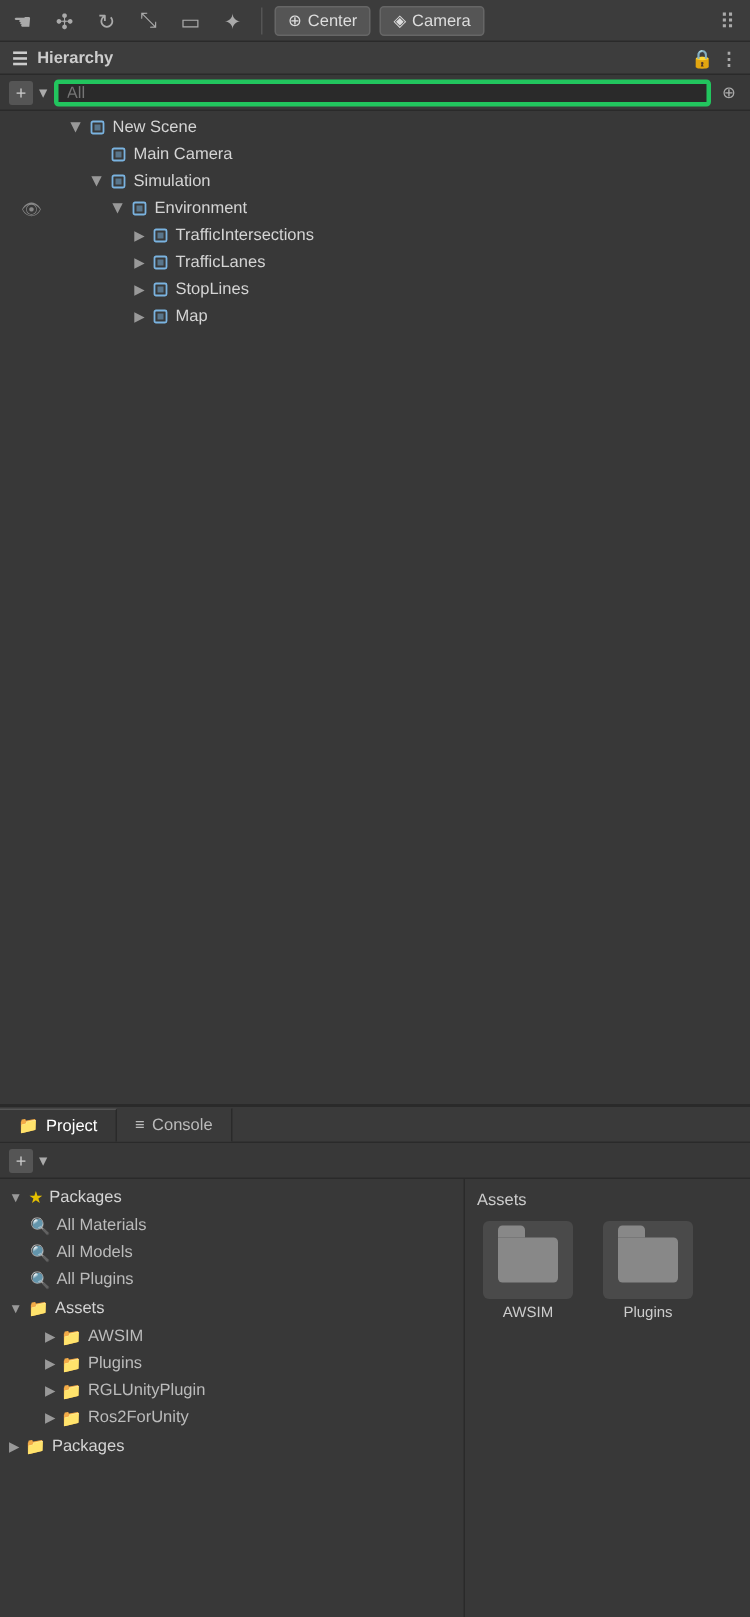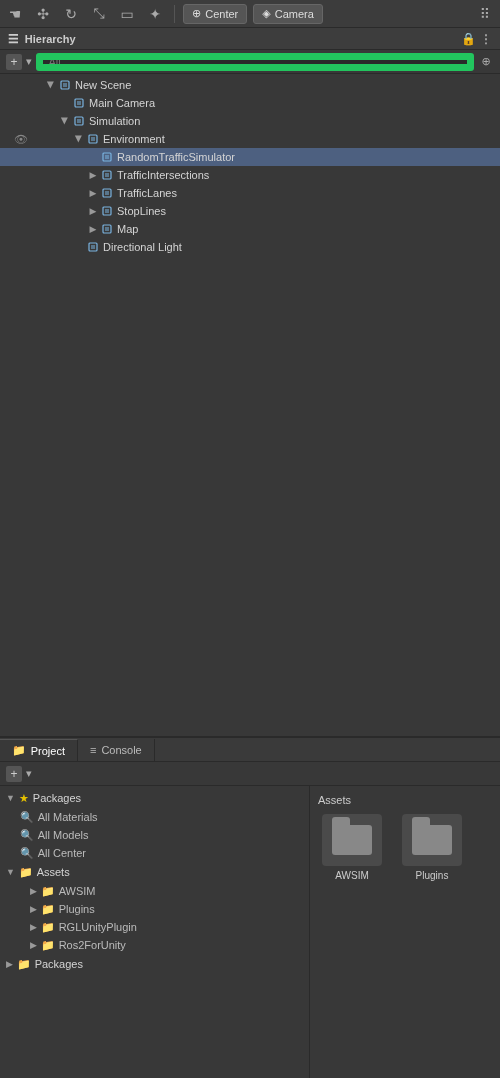--- a/index.html
+++ b/index.html
@@ -109,21 +109,21 @@
       background: #555;
       border-radius: 2px;
       cursor: pointer;
       font-size: 12px;
       color: #ccc;
     }
     .search-box {
       flex: 1;
       height: 18px;
       background: #2a2a2a;
-      border: 7px solid #22c55e;
+      border: 3px solid #22c55e;
       border-radius: 3px;
       padding: 0 6px;
       color: #ccc;
       font-size: 11px;
       outline: none;
     }
     .search-icon-btn {
       width: 16px;
       height: 16px;
       display: flex;
@@ -444,114 +444,85 @@
       <span class="tree-arrow open">▶</span>
       <span class="tree-cube-icon">
         <svg viewBox="0 0 12 12" fill="none" xmlns="http://www.w3.org/2000/svg">
           <rect x="2" y="2" width="8" height="8" rx="1" fill="none" stroke="#7ab3e0" stroke-width="1.2"></rect>
           <rect x="4" y="4" width="4" height="4" fill="#7ab3e0" opacity="0.5"></rect>
         </svg>
       </span>
       <span class="tree-label">Environment</span>
     </div>
 
-    <div class="tree-item hovered">
+
+    <div class="tree-item">
       <div class="left-icons"></div>
       <span class="tree-indent"></span>
       <span class="tree-indent"></span>
       <span class="tree-indent"></span>
       <span class="tree-indent"></span>
-      <span class="tree-arrow empty">▶</span>
-      <span class="tree-cube-icon">
-        <svg viewBox="0 0 12 12" fill="none" xmlns="http://www.w3.org/2000/svg">
-          <rect x="2" y="2" width="8" height="8" rx="1" fill="none" stroke="#7ab3e0" stroke-width="1.2"></rect>
-          <rect x="4" y="4" width="4" height="4" fill="#7ab3e0" opacity="0.5"></rect>
-        </svg>
-      </span>
-      <span class="tree-label">RandomTrafficSimulator</span>
+      <span class="tree-arrow">▶</span>
+      <span class="tree-cube-icon">
+        <svg viewBox="0 0 12 12" fill="none" xmlns="http://www.w3.org/2000/svg">
+          <rect x="2" y="2" width="8" height="8" rx="1" fill="none" stroke="#7ab3e0" stroke-width="1.2"></rect>
+          <rect x="4" y="4" width="4" height="4" fill="#7ab3e0" opacity="0.5"></rect>
+        </svg>
+      </span>
+      <span class="tree-label">TrafficIntersections</span>
     </div>
 
     <div class="tree-item">
       <div class="left-icons"></div>
       <span class="tree-indent"></span>
       <span class="tree-indent"></span>
       <span class="tree-indent"></span>
       <span class="tree-indent"></span>
       <span class="tree-arrow">▶</span>
       <span class="tree-cube-icon">
         <svg viewBox="0 0 12 12" fill="none" xmlns="http://www.w3.org/2000/svg">
           <rect x="2" y="2" width="8" height="8" rx="1" fill="none" stroke="#7ab3e0" stroke-width="1.2"></rect>
           <rect x="4" y="4" width="4" height="4" fill="#7ab3e0" opacity="0.5"></rect>
         </svg>
       </span>
-      <span class="tree-label">TrafficIntersections</span>
+      <span class="tree-label">TrafficLanes</span>
     </div>
 
     <div class="tree-item">
       <div class="left-icons"></div>
       <span class="tree-indent"></span>
       <span class="tree-indent"></span>
       <span class="tree-indent"></span>
       <span class="tree-indent"></span>
       <span class="tree-arrow">▶</span>
       <span class="tree-cube-icon">
         <svg viewBox="0 0 12 12" fill="none" xmlns="http://www.w3.org/2000/svg">
           <rect x="2" y="2" width="8" height="8" rx="1" fill="none" stroke="#7ab3e0" stroke-width="1.2"></rect>
           <rect x="4" y="4" width="4" height="4" fill="#7ab3e0" opacity="0.5"></rect>
         </svg>
       </span>
-      <span class="tree-label">TrafficLanes</span>
+      <span class="tree-label">StopLines</span>
     </div>
 
     <div class="tree-item">
       <div class="left-icons"></div>
       <span class="tree-indent"></span>
       <span class="tree-indent"></span>
       <span class="tree-indent"></span>
       <span class="tree-indent"></span>
       <span class="tree-arrow">▶</span>
       <span class="tree-cube-icon">
         <svg viewBox="0 0 12 12" fill="none" xmlns="http://www.w3.org/2000/svg">
           <rect x="2" y="2" width="8" height="8" rx="1" fill="none" stroke="#7ab3e0" stroke-width="1.2"></rect>
           <rect x="4" y="4" width="4" height="4" fill="#7ab3e0" opacity="0.5"></rect>
         </svg>
       </span>
-      <span class="tree-label">StopLines</span>
-    </div>
-
-    <div class="tree-item">
-      <div class="left-icons"></div>
-      <span class="tree-indent"></span>
-      <span class="tree-indent"></span>
-      <span class="tree-indent"></span>
-      <span class="tree-indent"></span>
-      <span class="tree-arrow">▶</span>
-      <span class="tree-cube-icon">
-        <svg viewBox="0 0 12 12" fill="none" xmlns="http://www.w3.org/2000/svg">
-          <rect x="2" y="2" width="8" height="8" rx="1" fill="none" stroke="#7ab3e0" stroke-width="1.2"></rect>
-          <rect x="4" y="4" width="4" height="4" fill="#7ab3e0" opacity="0.5"></rect>
-        </svg>
-      </span>
       <span class="tree-label">Map</span>
     </div>
 
-    <div class="tree-item">
-      <div class="left-icons"></div>
-      <span class="tree-indent"></span>
-      <span class="tree-indent"></span>
-      <span class="tree-indent"></span>
-      <span class="tree-arrow empty">▶</span>
-      <span class="tree-cube-icon">
-        <svg viewBox="0 0 12 12" fill="none" xmlns="http://www.w3.org/2000/svg">
-          <rect x="2" y="2" width="8" height="8" rx="1" fill="none" stroke="#7ab3e0" stroke-width="1.2"></rect>
-          <rect x="4" y="4" width="4" height="4" fill="#7ab3e0" opacity="0.5"></rect>
-        </svg>
-      </span>
-      <span class="tree-label">Directional Light</span>
-    </div>
 
   </div>
 </div>
 
 <div class="bottom-area">
   <div class="tabs-bar">
     <div class="tab active">
       <span class="tab-icon">📁</span>
       <span>Project</span>
     </div>
@@ -578,21 +549,21 @@
       <div class="proj-item">
         <span class="search-sym">🔍</span>
         <span>All Materials</span>
       </div>
       <div class="proj-item">
         <span class="search-sym">🔍</span>
         <span>All Models</span>
       </div>
       <div class="proj-item">
         <span class="search-sym">🔍</span>
-        <span>All Center</span>
+        <span>All Plugins</span>
       </div>
 
       <div class="proj-section-header">
         <span class="arrow-down">▼</span>
         <span class="folder-icon">📁</span>
         <span>Assets</span>
       </div>
       <div class="proj-sub-item">
         <span class="arrow-right">▶</span>
         <span class="folder-icon">📁</span>

